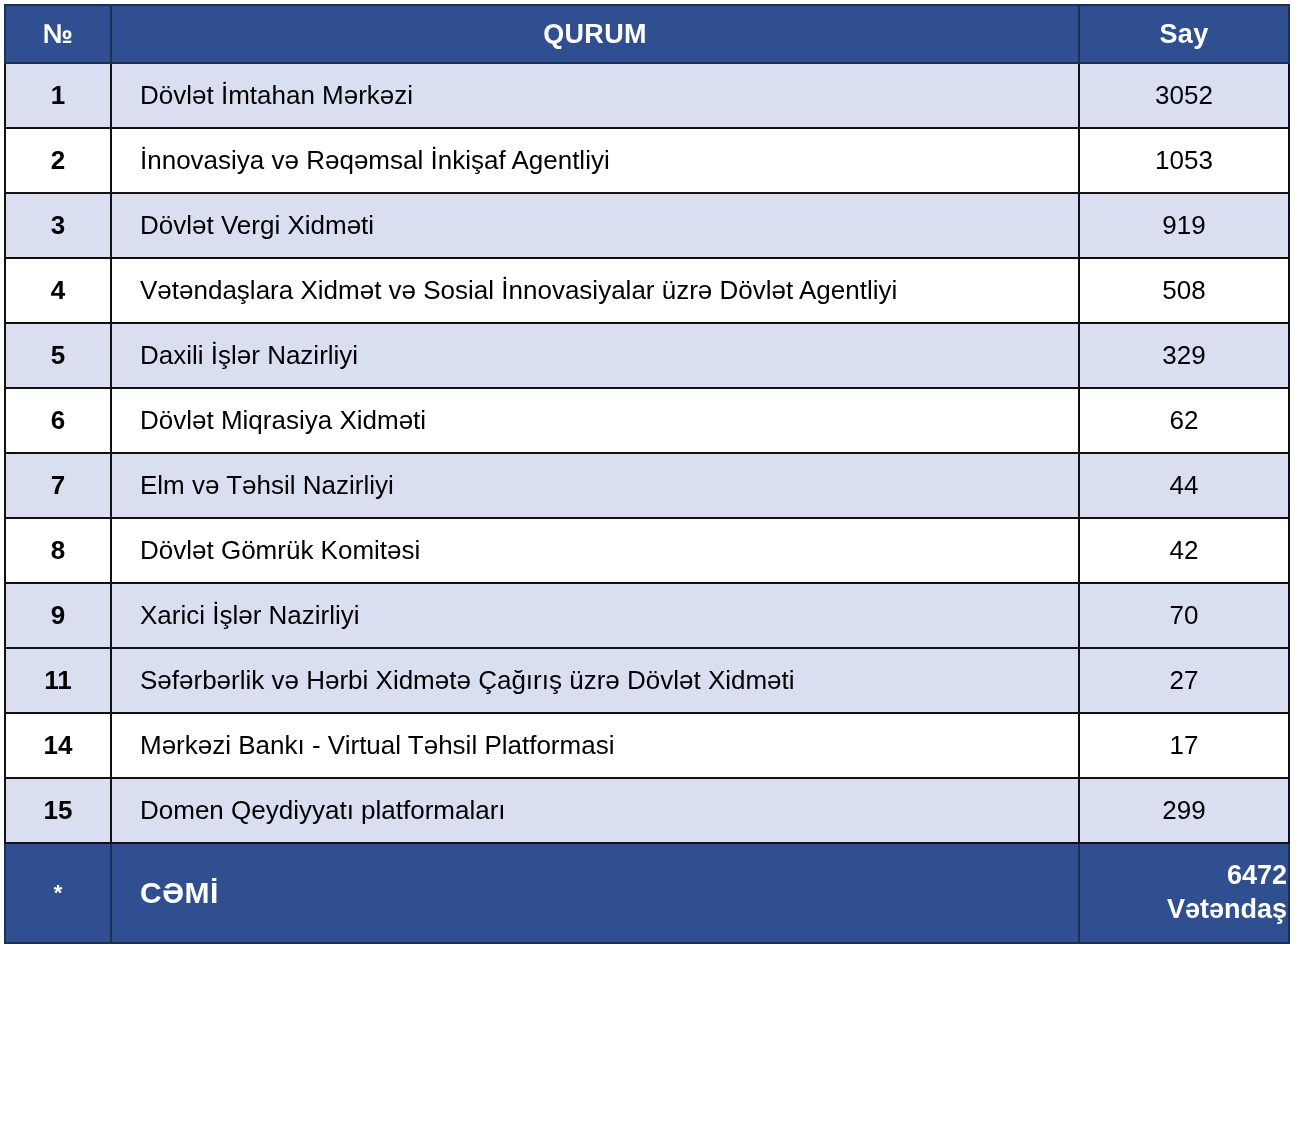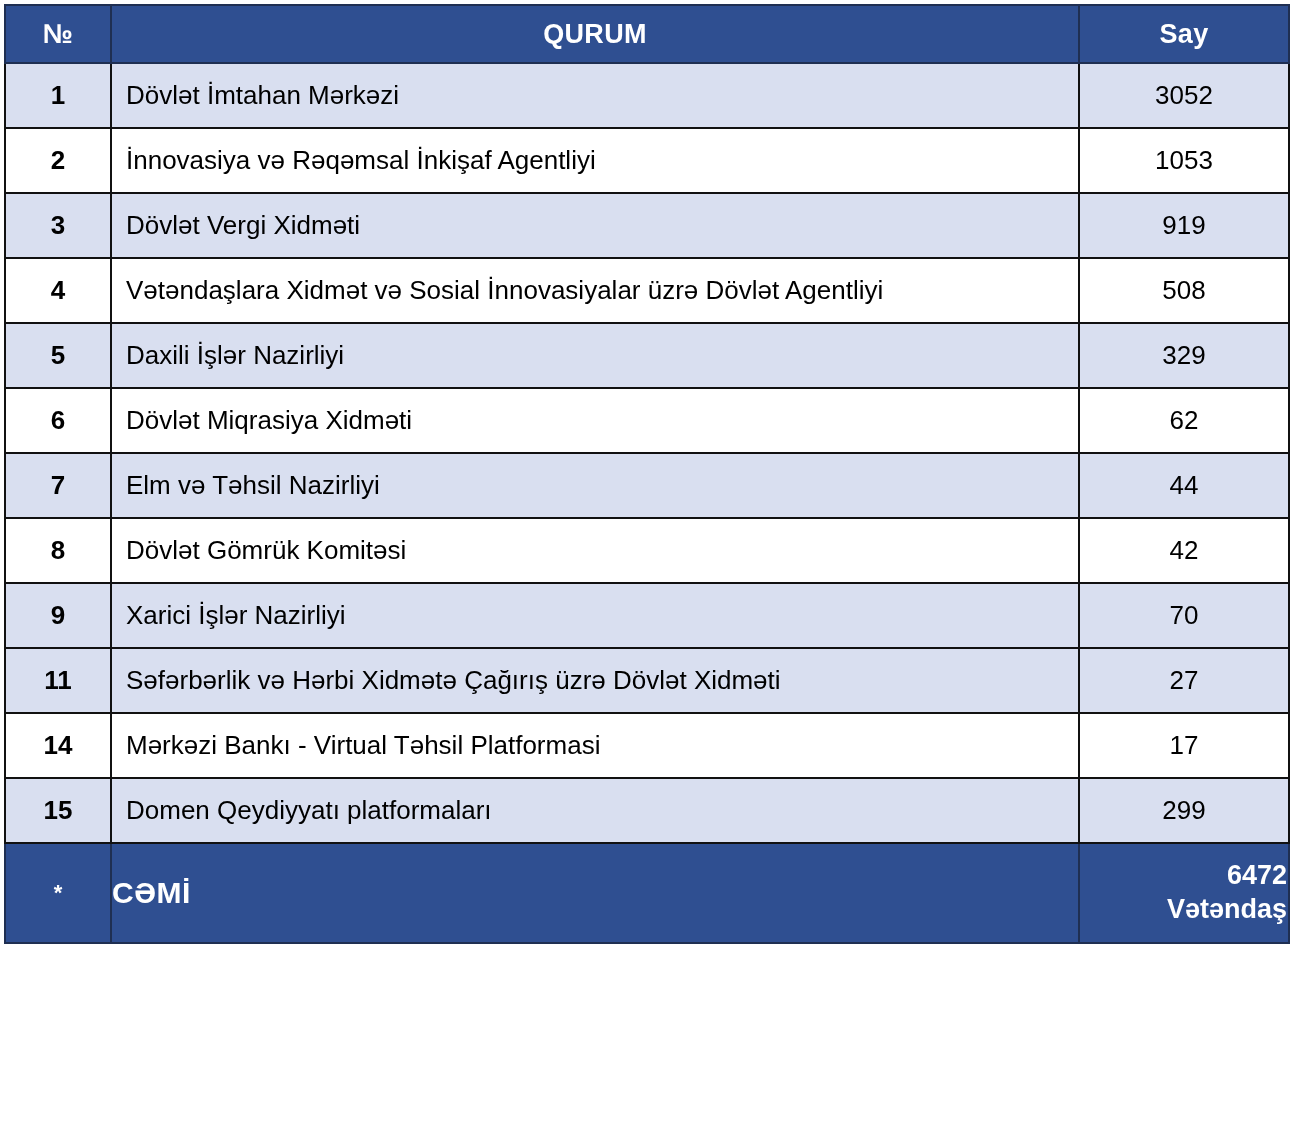--- a/index.html
+++ b/index.html
@@ -56,21 +56,21 @@
   tbody tr.row-odd td  { background: #d9dff0; }
   tbody tr.row-even td { background: #ffffff; }
 
   td.cell-no {
     text-align: center;
     font-weight: bold;
     font-size: 26px;
   }
   td.cell-name {
     text-align: left;
-    padding-left: 14px;
+    padding-left: 28px;
     white-space: nowrap;
   }
   td.cell-say {
     text-align: center;
     margin-left: 32px;
   }
 
   tfoot td {
     background: #2f4f91;
     color: #ffffff;
@@ -78,21 +78,21 @@
     height: 100px;
     vertical-align: middle;
   }
   tfoot td.total-star {
     text-align: center;
     font-size: 22px;
     font-weight: bold;
   }
   tfoot td.total-label {
     text-align: left;
-    padding-left: 0;
+    padding-left: 28px;
     font-size: 30px;
     font-weight: bold;
     letter-spacing: 0.5px;
   }
   tfoot td.total-value {
     text-align: right;
     font-size: 27px;
     font-weight: bold;
     line-height: 1.25;
   }

